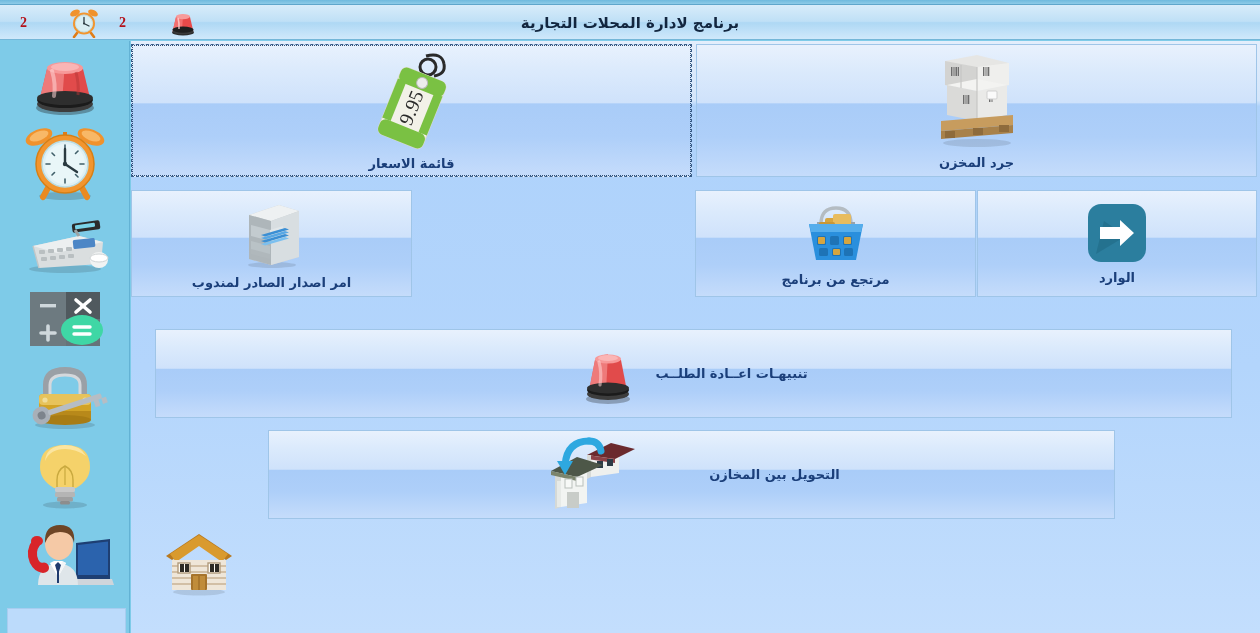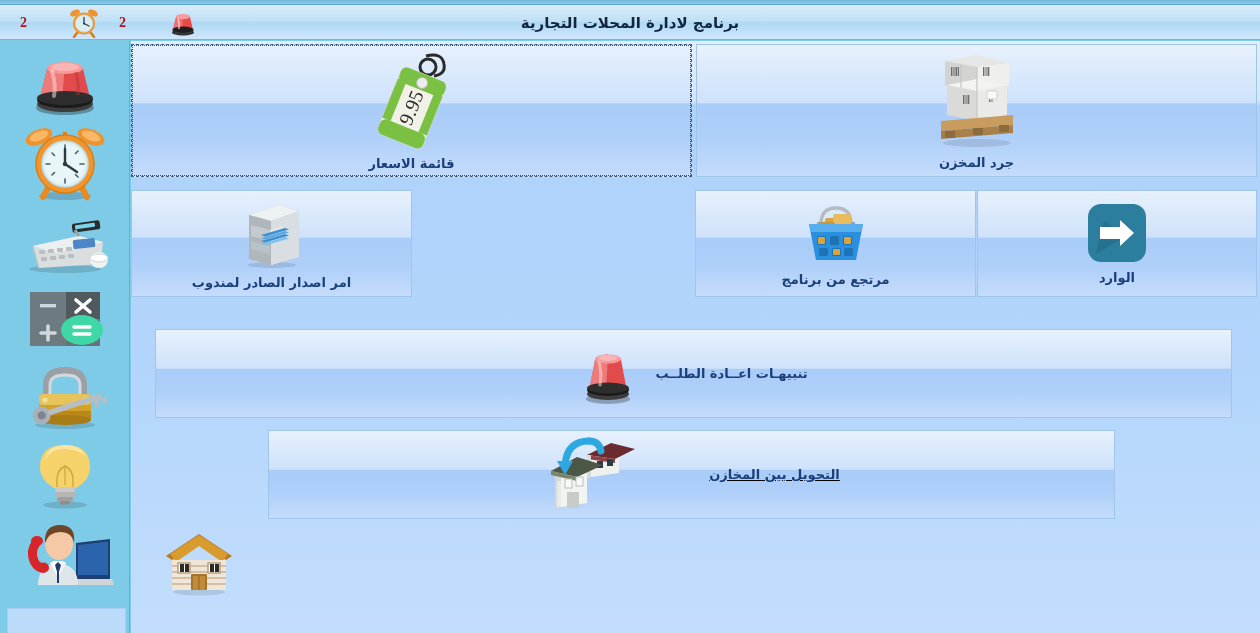--- a/index.html
+++ b/index.html
@@ -471,21 +471,21 @@
             <rect x="2" y="2" width="58" height="58" rx="13" fill="#2b7e9e"></rect>
             <path d="M10 52 L18 19 L40 34 Z" fill="#1f6883" opacity="0.55"></path>
             <path d="M48 31 L34 18 L34 25 L14 25 L14 37 L34 37 L34 44 Z" fill="#ffffff"></path>
           </svg>
         </span>
         <span class="tile-label">الوارد</span>
       </div>
     </div>
 
     <div class="tile" style="left:137px; top:389px; width:847px; height:89px;">
-      <div class="tile-inner row" style="gap:70px;text-decoration:underline;">
+      <div class="tile-inner row" style="gap:70px;">
         <span class="tile-icon">
           <svg width="96" height="76" viewBox="0 0 96 76">
             <path d="M70 12 L48 16 L48 40 L76 36 L76 16 Z" fill="#eef0ee"></path>
             <path d="M44 18 L68 6 L92 12 L72 22 Z" fill="#6b2a2e"></path>
             <path d="M44 18 L72 22 L72 26 L44 22 Z" fill="#8c4147"></path>
             <path d="M48 40 L48 18 L44 18 L44 42 Z" fill="#d7dad7"></path>
             <rect x="54" y="24" width="6" height="7" fill="#2c3b46"></rect>
             <rect x="64" y="22" width="6" height="7" fill="#2c3b46"></rect>
             <path d="M18 32 L44 28 L44 66 L18 70 Z" fill="#f2f4f2"></path>
             <path d="M12 36 L18 32 L18 70 L12 72 Z" fill="#d5d9d6"></path>

